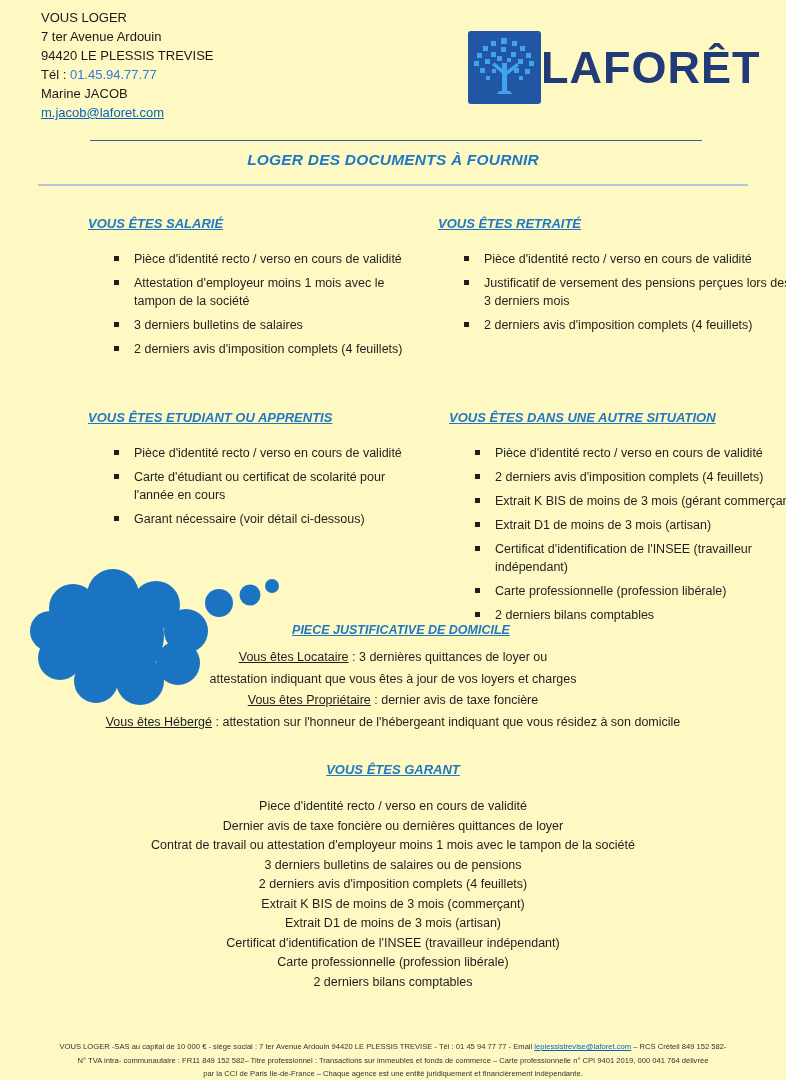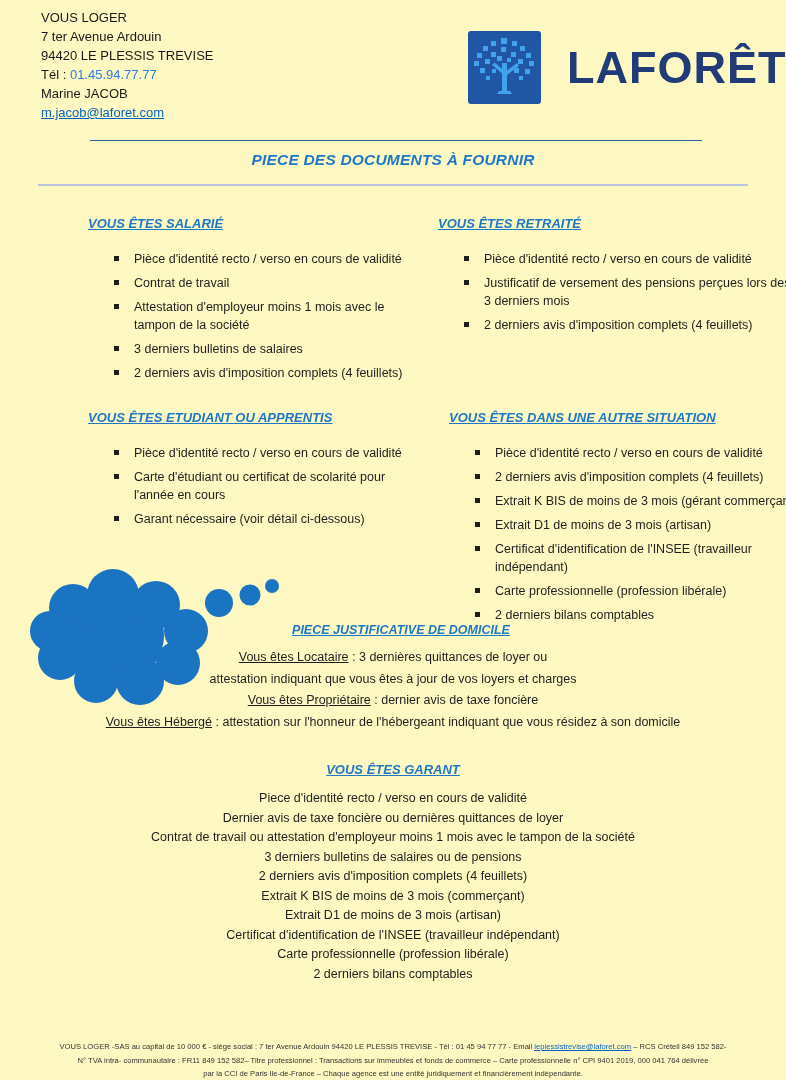--- a/index.html
+++ b/index.html
@@ -5,21 +5,21 @@
   html,body { margin:0; padding:0; background:#e8e8e8; }
   .page {
     position:relative; width:786px; height:1080px; margin:0 auto;
     background:#fef9c3; overflow:hidden;
     font-family:"Liberation Sans", sans-serif; color:#222;
   }
   
   .address { position:absolute; left:41px; top:8px; font-size:13px; line-height:19px; color:#1a1a1a; }
   .address .tel-number { color:#2f7de1; }
   .address a.email { color:#0563c1; text-decoration:underline; cursor:pointer; }
-  .logo { position:absolute; left:468px; top:31px; display:flex; align-items:center; gap:26px; }
+  .logo { position:absolute; left:468px; top:31px; display:flex; align-items:center; gap:0; }
   .logo-square { width:73px; height:73px; display:block; }
   .brand-text { font-size:45px; font-weight:bold; color:#203b77; letter-spacing:1px; line-height:73px; }
   
   .rule1 { position:absolute; left:90px; top:140px; width:612px; border-top:1.6px solid #2e5fa3; }
   .doc-title { position:absolute; left:0; top:151px; width:100%; text-align:center;
     font-size:15.5px; font-weight:bold; font-style:italic; color:#1f78c6; letter-spacing:.2px; }
   .rule2 { position:absolute; left:38px; top:184px; width:710px; border-top:2.5px solid #b7c3df; }
   
   .sec { position:absolute;margin-left:38px; }
   .sec-heading { font-size:13px; font-weight:bold; font-style:italic; color:#1f78c6;
@@ -37,21 +37,21 @@
   .bubble { position:absolute; left:28px; top:563px; width:300px; height:150px; }
   
   .domicile { position:absolute; left:0; top:620px; width:786px; text-align:center; }
   .domicile .sec-heading { display:inline-block; margin:0 0 10px 16px; font-size:12.5px; }
   .domicile-line { font-size:12.5px; line-height:21.5px; color:#1f1f1f; }
   .lead { text-decoration:underline; }
   .sep { white-space:pre; }
   
   .garant { position:absolute; left:0; top:760px; width:786px; text-align:center; }
   .garant .sec-heading { display:inline-block; margin:0 0 12px 0; font-size:13px; }
-  ul.centerlist { list-style:none; margin:0; padding:0; }
+  ul.centerlist { list-style:none; margin:8px; padding:0; }
   ul.centerlist li { font-size:12.5px; line-height:19.5px; color:#1f1f1f; }
   
   .footer { position:absolute; left:0; top:1040px; width:786px; text-align:center;
     font-size:7.6px; line-height:13.5px; color:#333; }
   .footer a.email { color:#0563c1; text-decoration:underline; cursor:pointer; }
 </style>
 </head>
 <body>
 
 <div class="page">
@@ -94,28 +94,27 @@
         <rect x="46" y="37" width="5" height="5"></rect>
         <rect x="57" y="38" width="5" height="5"></rect>
         <rect x="18" y="45" width="4" height="4"></rect>
         <rect x="51" y="45" width="4" height="4"></rect>
       </g>
     </svg>
     <span class="brand-text">LAFORÊT</span>
   </div>
 
   <div class="rule1"></div>
-  <div class="doc-title">PIECE DES DOCUMENTS À FOURNIR</div>
+  <div class="doc-title">LOGER DES DOCUMENTS À FOURNIR</div>
   <div class="rule2"></div>
 
   <div class="sec sec-salarie">
     <div class="sec-heading">VOUS ÊTES SALARIÉ</div>
     <ul class="doclist">
       <li>Pièce d'identité recto / verso en cours de validité</li>
-      <li>Contrat de travail</li>
       <li>Attestation d'employeur moins 1 mois avec le tampon de la société</li>
       <li>3 derniers bulletins de salaires</li>
       <li>2 derniers avis d'imposition complets (4 feuillets)</li>
     </ul>
   </div>
 
   <div class="sec sec-retraite">
     <div class="sec-heading">VOUS ÊTES RETRAITÉ</div>
     <ul class="doclist">
       <li>Pièce d'identité recto / verso en cours de validité</li>

